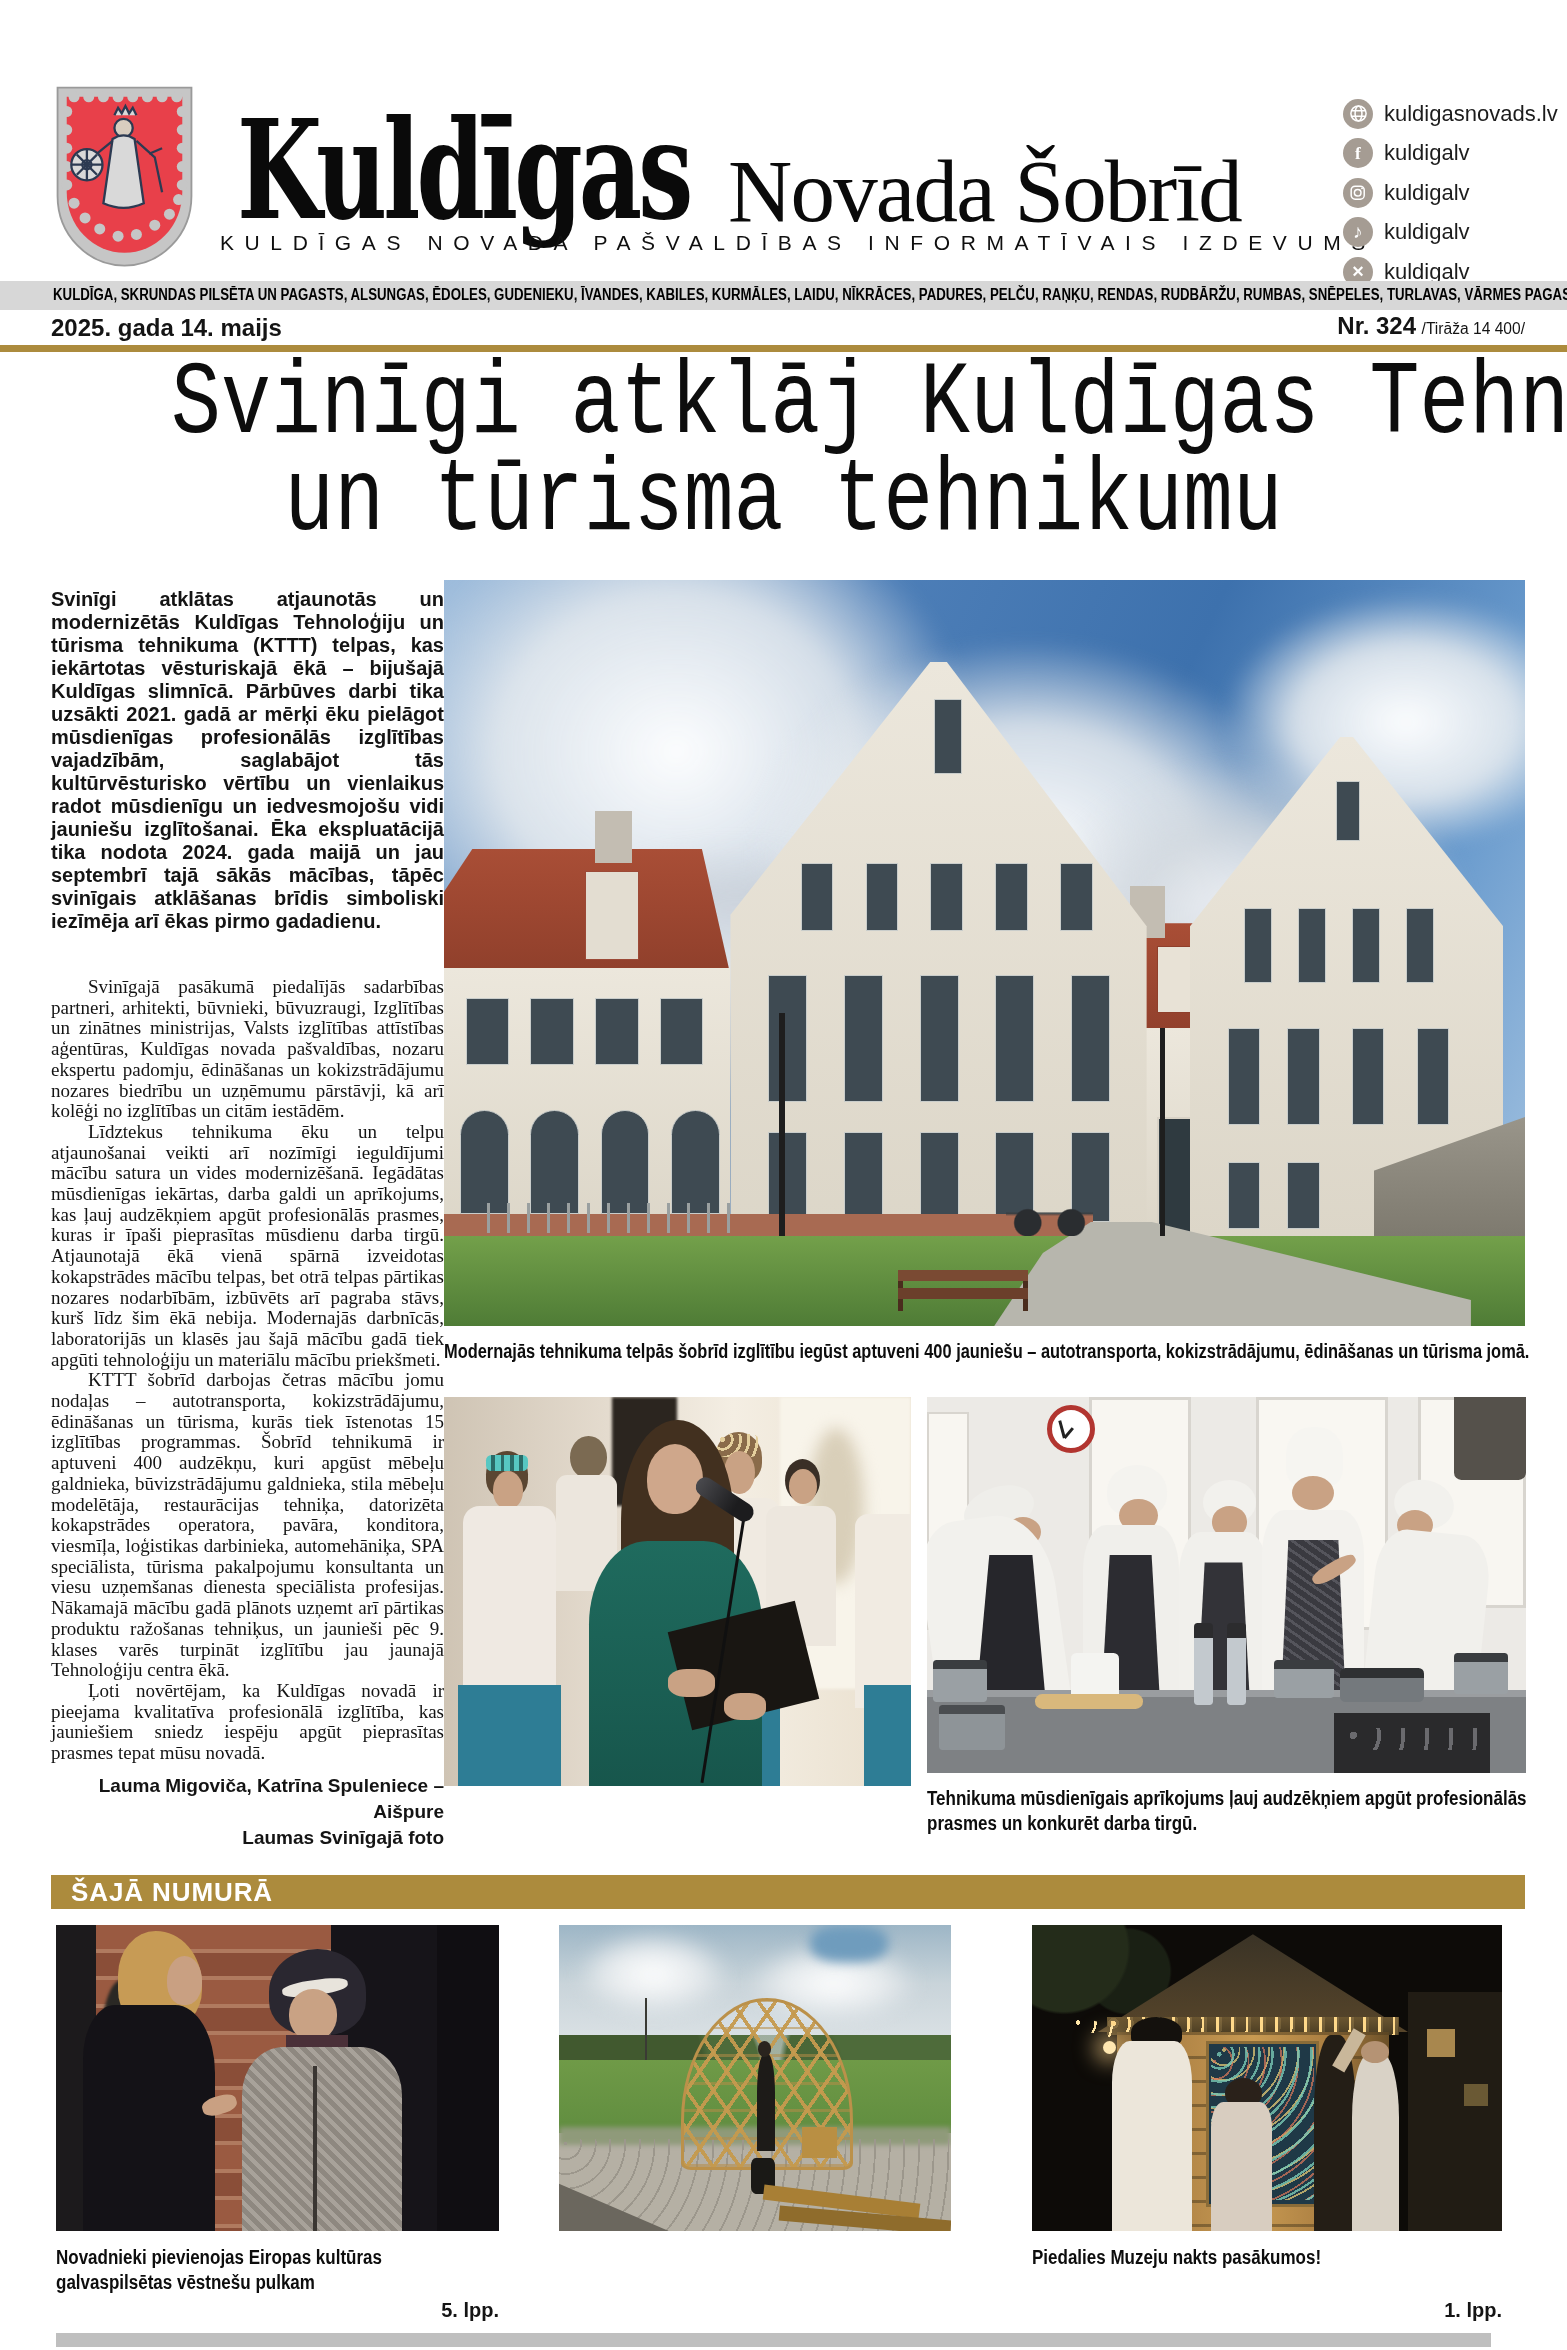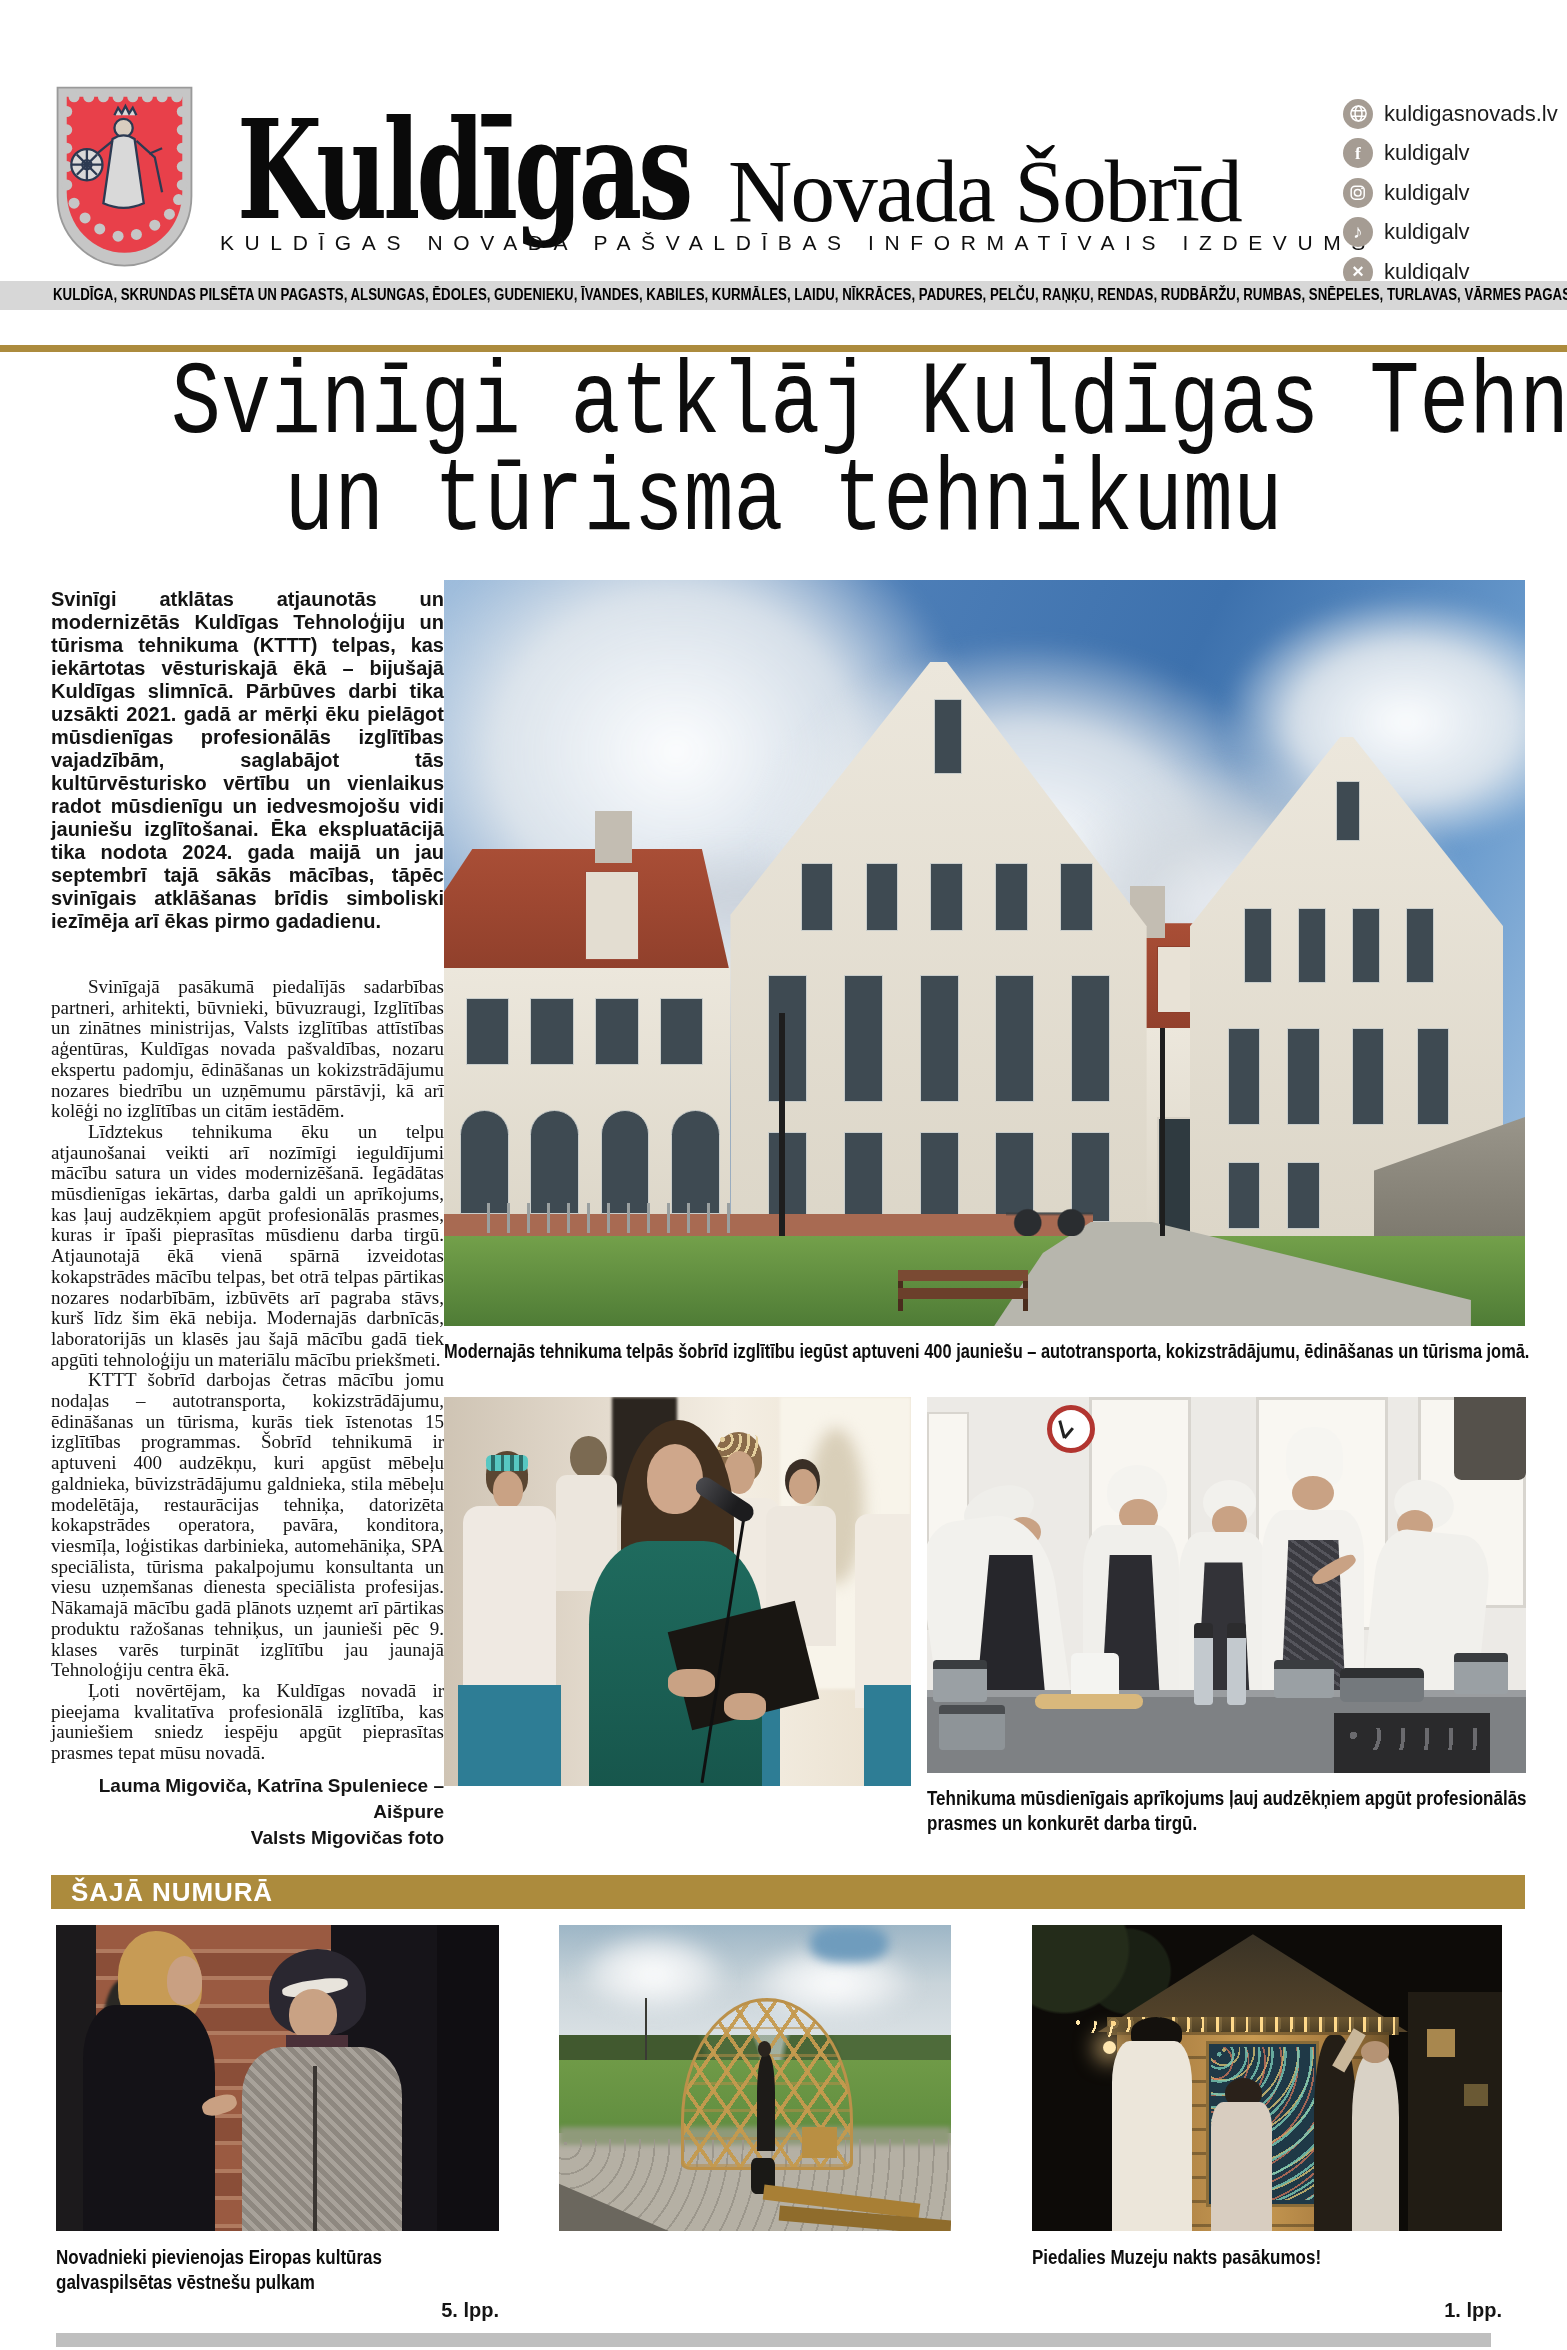--- a/index.html
+++ b/index.html
@@ -165,38 +165,45 @@
     </div>
     <div class="soc-row">
       <span class="soc-ic" style="font-size:15.6px;">✕</span>
       <span class="soc-lb">kuldigalv</span>
     </div>
   </div>
 
   <div class="abs regionbar">
     <div class="regiontext cx">KULDĪGA, SKRUNDAS PILSĒTA UN PAGASTS, ALSUNGAS, ĒDOLES, GUDENIEKU, ĪVANDES, KABILES, KURMĀLES, LAIDU, NĪKRĀCES, PADURES, PELČU, RAŅĶU, RENDAS, RUDBĀRŽU, RUMBAS, SNĒPELES, TURLAVAS, VĀRMES PAGASTS.</div>
   </div>
+  <div class="abs issuerow">
+    <span class="issuedate">2025. gada 14. maijs</span>
+    <span class="issueno">
+      <span class="nr">Nr. 324</span>
+      <span class="tir">/Tirāža 14 400/</span>
+    </span>
+  </div>
   <div class="abs golddiv"></div>
 
   <div class="abs headline">
     <span class="hl">Svinīgi atklāj Kuldīgas Tehnoloģiju</span>
     <span class="hl">un tūrisma tehnikumu</span>
   </div>
 
   <div class="abs colL">
     <div class="lead">Svinīgi atklātas atjaunotās un modernizētās Kuldīgas Tehnoloģiju un tūrisma tehnikuma (KTTT) telpas, kas iekārtotas vēsturiskajā ēkā – bijušajā Kuldīgas slimnīcā. Pārbūves darbi tika uzsākti 2021. gadā ar mērķi ēku pielāgot mūsdienīgas profesionālās izglītības vajadzībām, saglabājot tās kultūrvēsturisko vērtību un vienlaikus radot mūsdienīgu un iedvesmojošu vidi jauniešu izglītošanai. Ēka ekspluatācijā tika nodota 2024. gada maijā un jau septembrī tajā sākās mācības, tāpēc svinīgais atklāšanas brīdis simboliski iezīmēja arī ēkas pirmo gadadienu.</div>
     <div class="bodytext">
       <p>Svinīgajā pasākumā piedalījās sadarbības partneri, arhitekti, būvnieki, būvuzraugi, Izglītības un zinātnes ministrijas, Valsts izglītības attīstības aģentūras, Kuldīgas novada pašvaldības, nozaru ekspertu padomju, ēdināšanas un kokizstrādājumu nozares biedrību un uzņēmumu pārstāvji, kā arī kolēģi no izglītības un citām iestādēm.</p>
       <p>Līdztekus tehnikuma ēku un telpu atjaunošanai veikti arī nozīmīgi ieguldījumi mācību satura un vides modernizēšanā. Iegādātas mūsdienīgas iekārtas, darba galdi un aprīkojums, kas ļauj audzēkņiem apgūt profesionālās prasmes, kuras ir īpaši pieprasītas mūsdienu darba tirgū. Atjaunotajā ēkā vienā spārnā izveidotas kokapstrādes mācību telpas, bet otrā telpas pārtikas nozares nodarbībām, izbūvēts arī pagraba stāvs, kurš līdz šim ēkā nebija. Modernajās darbnīcās, laboratorijās un klasēs jau šajā mācību gadā tiek apgūti tehnoloģiju un materiālu mācību priekšmeti.</p>
       <p>KTTT šobrīd darbojas četras mācību jomu nodaļas – autotransporta, kokizstrādājumu, ēdināšanas un tūrisma, kurās tiek īstenotas 15 izglītības programmas. Šobrīd tehnikumā ir aptuveni 400 audzēkņu, kuri apgūst mēbeļu galdnieka, būvizstrādājumu galdnieka, stila mēbeļu modelētāja, restaurācijas tehniķa, datorizēta kokapstrādes operatora, pavāra, konditora, viesmīļa, loģistikas darbinieka, automehāniķa, SPA speciālista, tūrisma pakalpojumu konsultanta un viesu uzņemšanas dienesta speciālista profesijas. Nākamajā mācību gadā plānots uzņemt arī pārtikas produktu ražošanas tehniķus, un jaunieši pēc 9. klases varēs turpināt izglītību jau jaunajā Tehnoloģiju centra ēkā.</p>
       <p>Ļoti novērtējam, ka Kuldīgas novadā ir pieejama kvalitatīva profesionālā izglītība, kas jauniešiem sniedz iespēju apgūt pieprasītas prasmes tepat mūsu novadā.</p>
     </div>
     <div class="byline">
       <div>Lauma Migoviča, Katrīna Spuleniece – Aišpure</div>
-      <div>Valsts Migovičas foto</div>
+      <div>Laumas Svinīgajā foto</div>
     </div>
   </div>
 
   <div class="photo" style="left:444px;top:580px;width:1081px;height:746px;">
     <div class="sky"></div>
     <div class="cloud" style="left:-6%;top:-12%;width:55%;height:70%;"></div>
     <div class="cloud" style="left:28%;top:8%;width:52%;height:58%;"></div>
     <div class="cloud" style="left:55%;top:24%;width:40%;height:42%;background:radial-gradient(closest-side,rgba(248,248,250,0.95),rgba(210,216,222,0.8) 55%,rgba(255,255,255,0) 100%);"></div>
     <div class="cloud" style="left:72%;top:2%;width:34%;height:34%;"></div>
     <div class="cloud" style="left:8%;top:35%;width:38%;height:36%;background:radial-gradient(closest-side,rgba(240,242,244,0.9),rgba(200,206,214,0.7) 60%,rgba(255,255,255,0) 100%);"></div>

